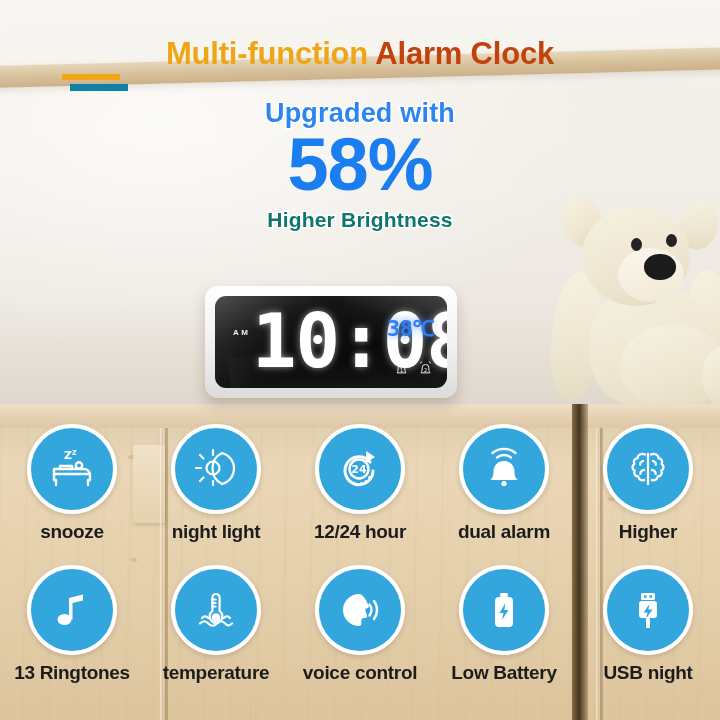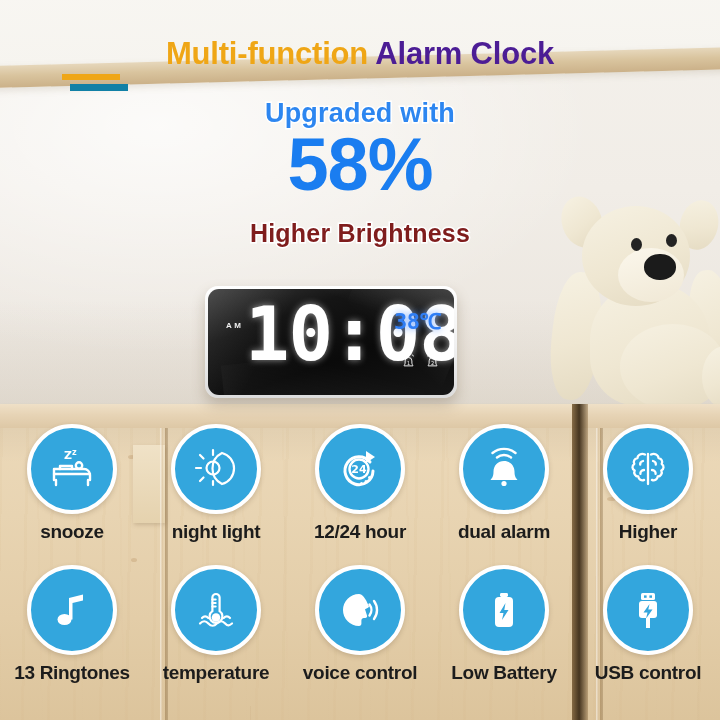--- a/index.html
+++ b/index.html
@@ -87,45 +87,45 @@
   .b-arm-r{left:150px;top:74px;width:44px;height:120px;border-radius:45%;transform:rotate(-6deg);}
   .b-leg{left:80px;top:128px;width:106px;height:86px;border-radius:50%;}
   .b-foot{left:162px;top:150px;width:46px;height:62px;border-radius:50%;}
 
   
   .title{
     position:absolute;left:0;top:36px;width:720px;text-align:center;
     font-size:31px;font-weight:bold;letter-spacing:-.2px;white-space:nowrap;
   }
   .t-orange{color:#efa616;text-align:right;}
-  .t-teal{color:#4c1d95;}
+  .t-teal{color:#c2410c;}
   .bar-orange{position:absolute;left:62px;top:74px;width:58px;height:6px;background:#efa616;}
   .bar-teal{position:absolute;left:70px;top:84px;width:58px;height:7px;background:#1180a6;}
 
   
   .promo{position:absolute;left:0;top:98px;width:720px;text-align:center;}
   .promo-top{
     font-size:27px;font-weight:bold;color:#2d86f0;letter-spacing:.2px;
     -webkit-text-stroke:3px #ffffff;paint-order:stroke fill;
   }
   .promo-big{
     font-size:74px;font-weight:bold;color:#1a7df0;line-height:.92;letter-spacing:-1px;
     margin-top:2px;
   }
   .promo-bot{
-    font-size:25px;font-weight:bold;color:#7f1d1d;letter-spacing:.2px;margin-top:20px;
+    font-size:21px;font-weight:bold;color:#0f766e;letter-spacing:.2px;margin-top:9px;
     -webkit-text-stroke:3px #ffffff;paint-order:stroke fill;
   }
 
   
   .clock{
     position:absolute;left:205px;top:286px;width:252px;height:112px;
     border-radius:13px;
     background:linear-gradient(180deg,#ffffff 0%,#f0f0f0 55%,#dcdcdc 100%);
-    padding:3px;box-sizing:border-box;
+    padding:10px;box-sizing:border-box;
     box-shadow:0 7px 14px rgba(120,104,80,.33);
   }
   .screen{
     position:relative;width:100%;height:100%;border-radius:11px;overflow:hidden;
     background:
       linear-gradient(118deg, rgba(255,255,255,.10) 0%, rgba(255,255,255,0) 30%),
       linear-gradient(200deg, rgba(255,255,255,.13) 0%, rgba(255,255,255,0) 26%),
       linear-gradient(160deg,#3a3a3a 0%, #151515 28%, #0a0a0a 60%, #161616 100%);
   }
   .glare{
@@ -383,17 +383,17 @@
       <div class="circle">
         <svg width="50" height="50" viewBox="0 0 50 50">
           <rect x="18" y="8" width="14" height="7" rx="1.6" fill="#fff"></rect>
           <rect x="21" y="10.4" width="2.6" height="2.4" fill="#33a6dd"></rect>
           <rect x="26.4" y="10.4" width="2.6" height="2.4" fill="#33a6dd"></rect>
           <rect x="16" y="16" width="18" height="17" rx="3" fill="#fff"></rect>
           <path d="M26.5 19l-6 8.5h4l-1.4 6 6.4-9h-4.2z" fill="#33a6dd"></path>
           <rect x="23" y="33" width="4" height="10" fill="#fff"></rect>
         </svg>
       </div>
-      <div class="feat-label">USB control</div>
+      <div class="feat-label">USB night</div>
     </div>
 
   </div>
 </div>
 
 </body></html>

